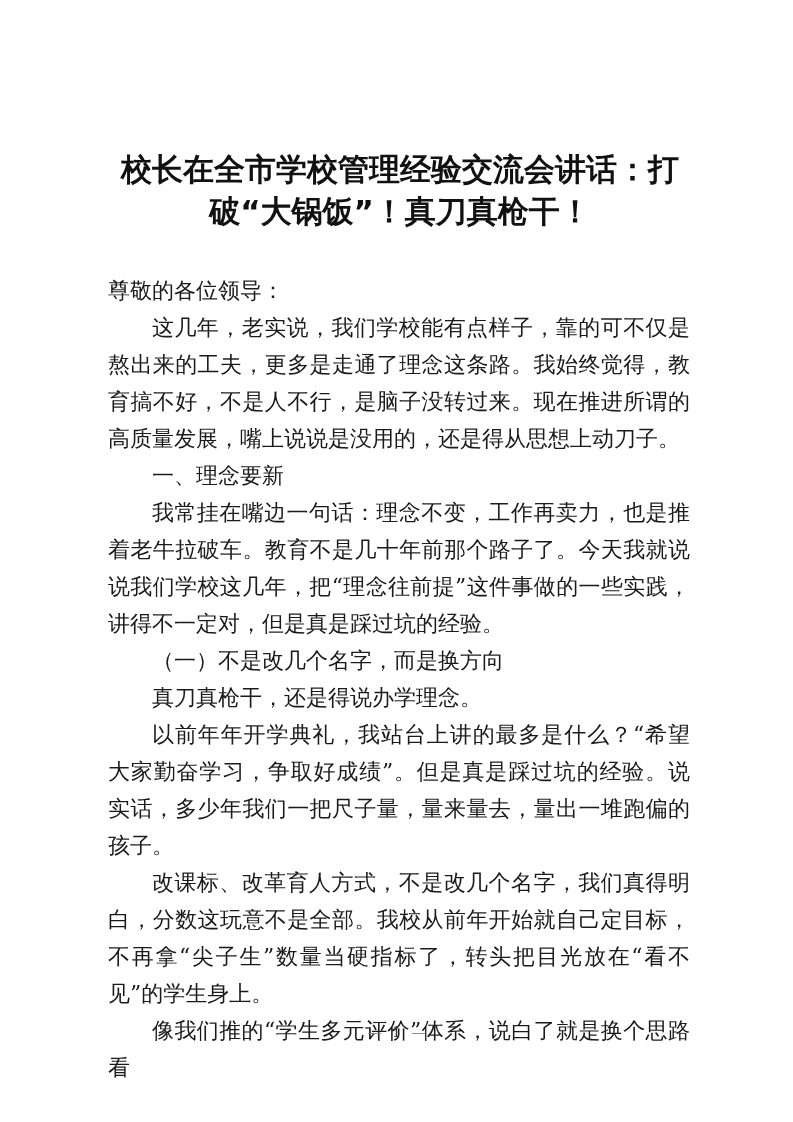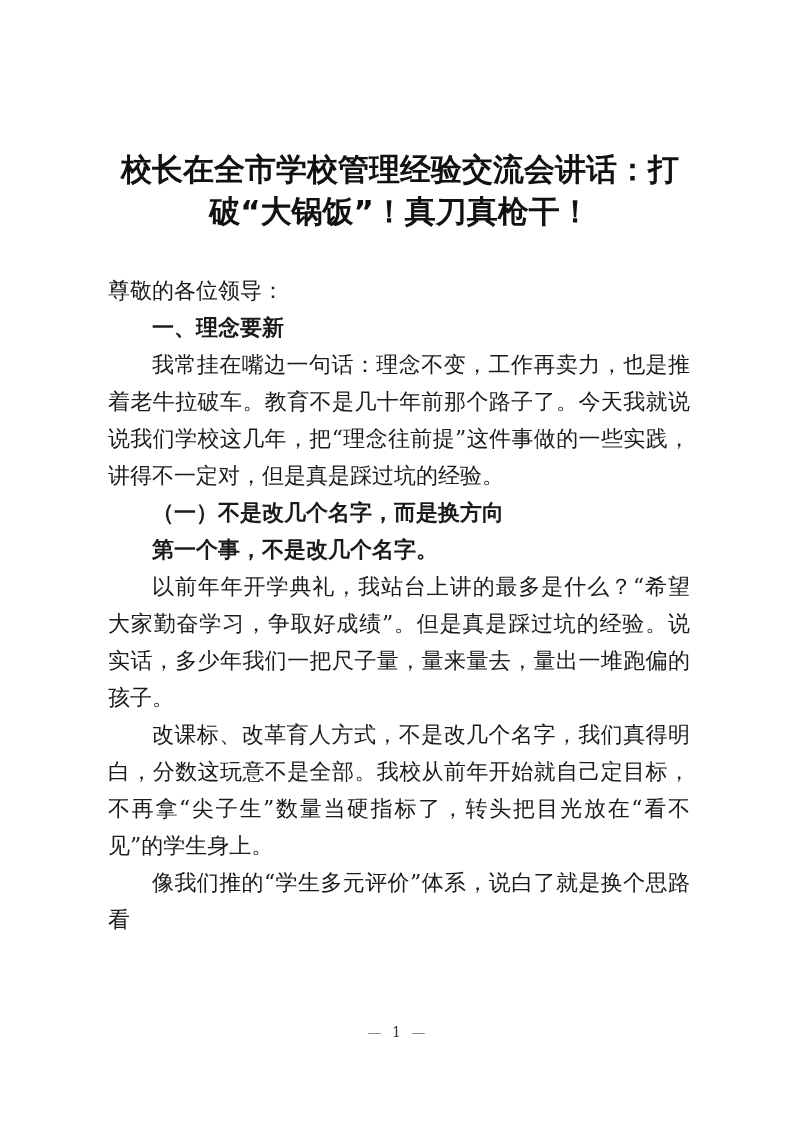--- a/index.html
+++ b/index.html
@@ -13,39 +13,40 @@
     letter-spacing: 0px;
   }
   .body {
     position: absolute; left: 108px; top: 272px; width: 582px;
     font-family: "DejaVu Serif", serif;
     font-size: 22px; line-height: 37px; color: #1a1a1a;
     text-align: justify; text-justify: inter-character;
   }
   .body p { margin: 0; }
   .indent { text-indent: 2em; }
-  .bold { font-weight: bold; font-family: "DejaVu Sans", sans-serif; }
+  .bold { font-weight: normal; font-family: "DejaVu Sans", sans-serif; }
   .footer {
     position: absolute; left: 0; width: 793px; top: 1024px;
     text-align: center; font-family: "DejaVu Serif", serif; font-size: 14px; color: #333;
   }
   .footer .dash { color: #888; }
 </style>
 </head>
 <body>
 
 <div class="page">
   <div class="title">校长在全市学校管理经验交流会讲话：打破“大锅饭”！真刀真枪干！</div>
 
   <div class="body">
     <p>尊敬的各位领导：</p>
+    <p class="indent">这几年，老实说，我们学校能有点样子，靠的可不仅是熬出来的工夫，更多是走通了理念这条路。我始终觉得，教育搞不好，不是人不行，是脑子没转过来。现在推进所谓的高质量发展，嘴上说说是没用的，还是得从思想上动刀子。</p>
     <p class="indent bold">一、理念要新</p>
     <p class="indent">我常挂在嘴边一句话：理念不变，工作再卖力，也是推着老牛拉破车。教育不是几十年前那个路子了。今天我就说说我们学校这几年，把“理念往前提”这件事做的一些实践，讲得不一定对，但是真是踩过坑的经验。</p>
     <p class="indent bold">（一）不是改几个名字，而是换方向</p>
-    <p class="indent bold">第一个事，不是改几个名字。</p>
+    <p class="indent bold">真刀真枪干，还是得说办学理念。</p>
     <p class="indent">以前年年开学典礼，我站台上讲的最多是什么？“希望大家勤奋学习，争取好成绩”。但是真是踩过坑的经验。说实话，多少年我们一把尺子量，量来量去，量出一堆跑偏的孩子。</p>
     <p class="indent">改课标、改革育人方式，不是改几个名字，我们真得明白，分数这玩意不是全部。我校从前年开始就自己定目标，不再拿“尖子生”数量当硬指标了，转头把目光放在“看不见”的学生身上。</p>
     <p class="indent">像我们推的“学生多元评价”体系，说白了就是换个思路看</p>
   </div>
 
   <div class="footer">
     <span class="dash">—</span>
     <span style="margin:0 6px;">1</span>
     <span class="dash">—</span>
   </div>

